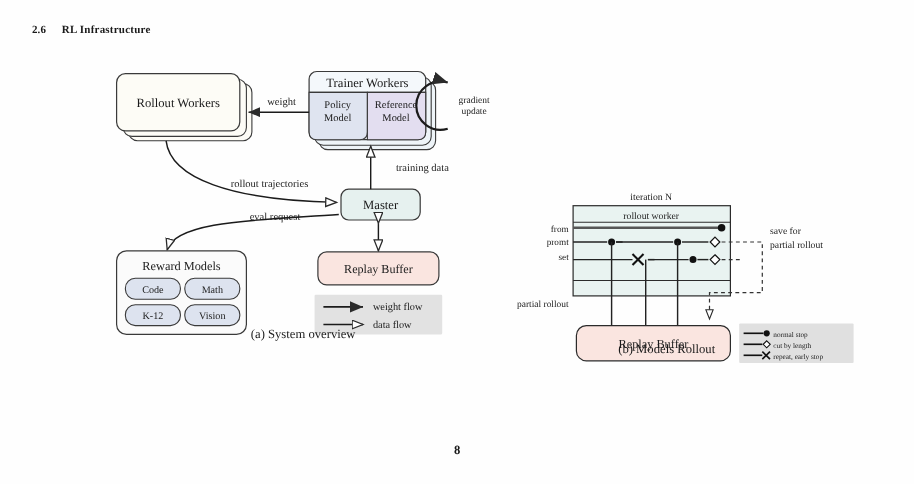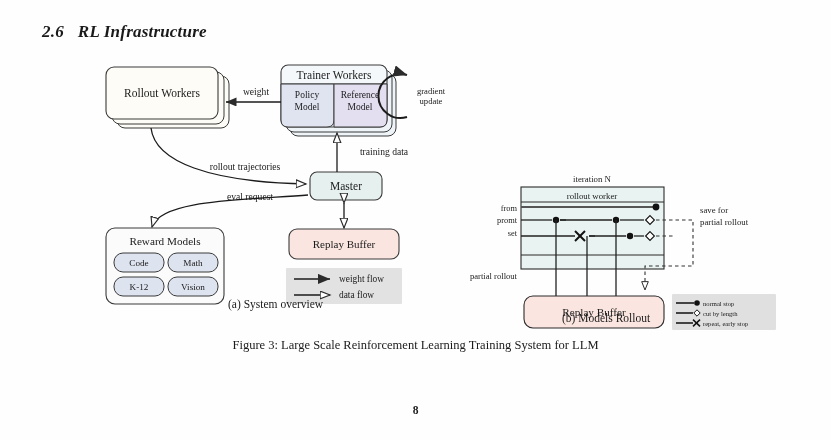--- a/index.html
+++ b/index.html
@@ -15,27 +15,26 @@
   }
   .page {
     position: relative;
     width: 831px;
     height: 440px;
     background: #fefefe;
   }
   
   .section-heading {
     position: absolute;
-    left: 42px;
+    left: 29px;
     top: 22px;
-    font-size: 17px;
+    font-size: 10px;
     font-weight: bold;
     letter-spacing: 0.2px;
     white-space: nowrap;
-    font-style: italic;
   }
   .section-heading .num { margin-right: 14px; }
 
   
   .figure {
     position: absolute;
     left: 0;
     top: 50px;
     width: 831px;
     height: 320px;
@@ -272,18 +271,17 @@
             <line x1="700" y1="269.6" x2="693" y2="276.4" stroke="#111111" stroke-width="1.5"></line>
           </g>
           <text x="703" y="276" font-size="6.6">repeat, early stop</text>
         </g>
       </g>
     </svg>
 
     <div class="subcap subcap-a">(a) System overview</div>
     <div class="subcap subcap-b">(b) Models Rollout</div>
 
-    <div class="figcaption">Figure 3: Large Scale Reinforcement Learning Training System for LLM</div>
   </div>
 
   <div class="pagenum">8</div>
 
 </div>
 
 </body></html>

